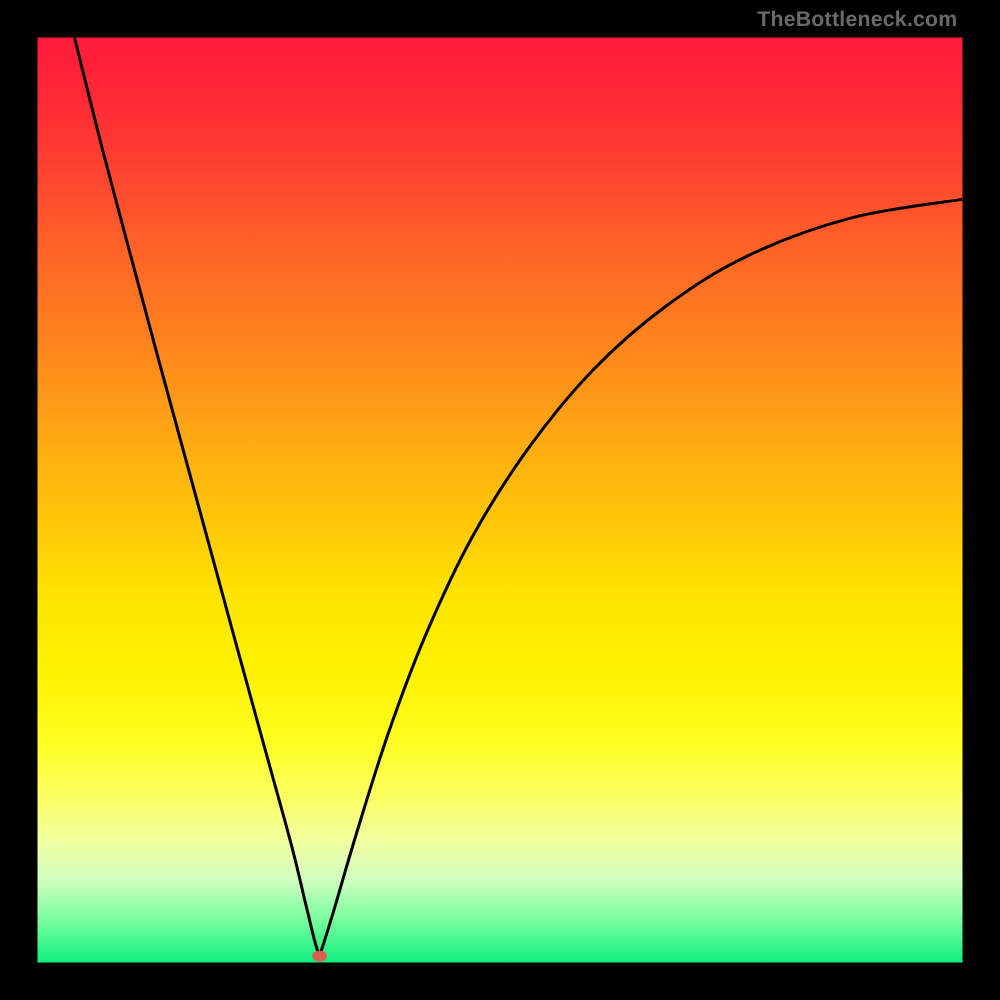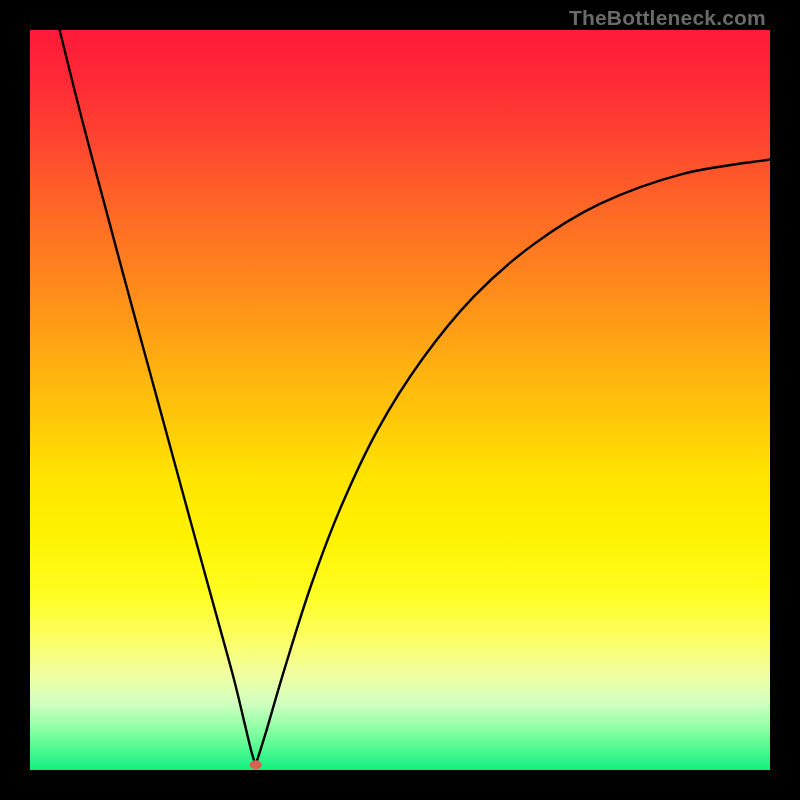--- a/index.html
+++ b/index.html
@@ -40,21 +40,21 @@
       #d0ffc0 91%,
       #80ffa0 95%,
       #10f080 100%
     );
   }
   .watermark {
     position: absolute;
     top: 6px;
     right: 34px;
     font-family: Arial, sans-serif;
-    font-size: 21px;
+    font-size: 17px;
     font-weight: bold;
     color: #6a6a6a;
     letter-spacing: 0.2px;
   }
   .curve-svg {
     position: absolute;
     left: 30px;
     top: 30px;
     width: 740px;
     height: 740px;

